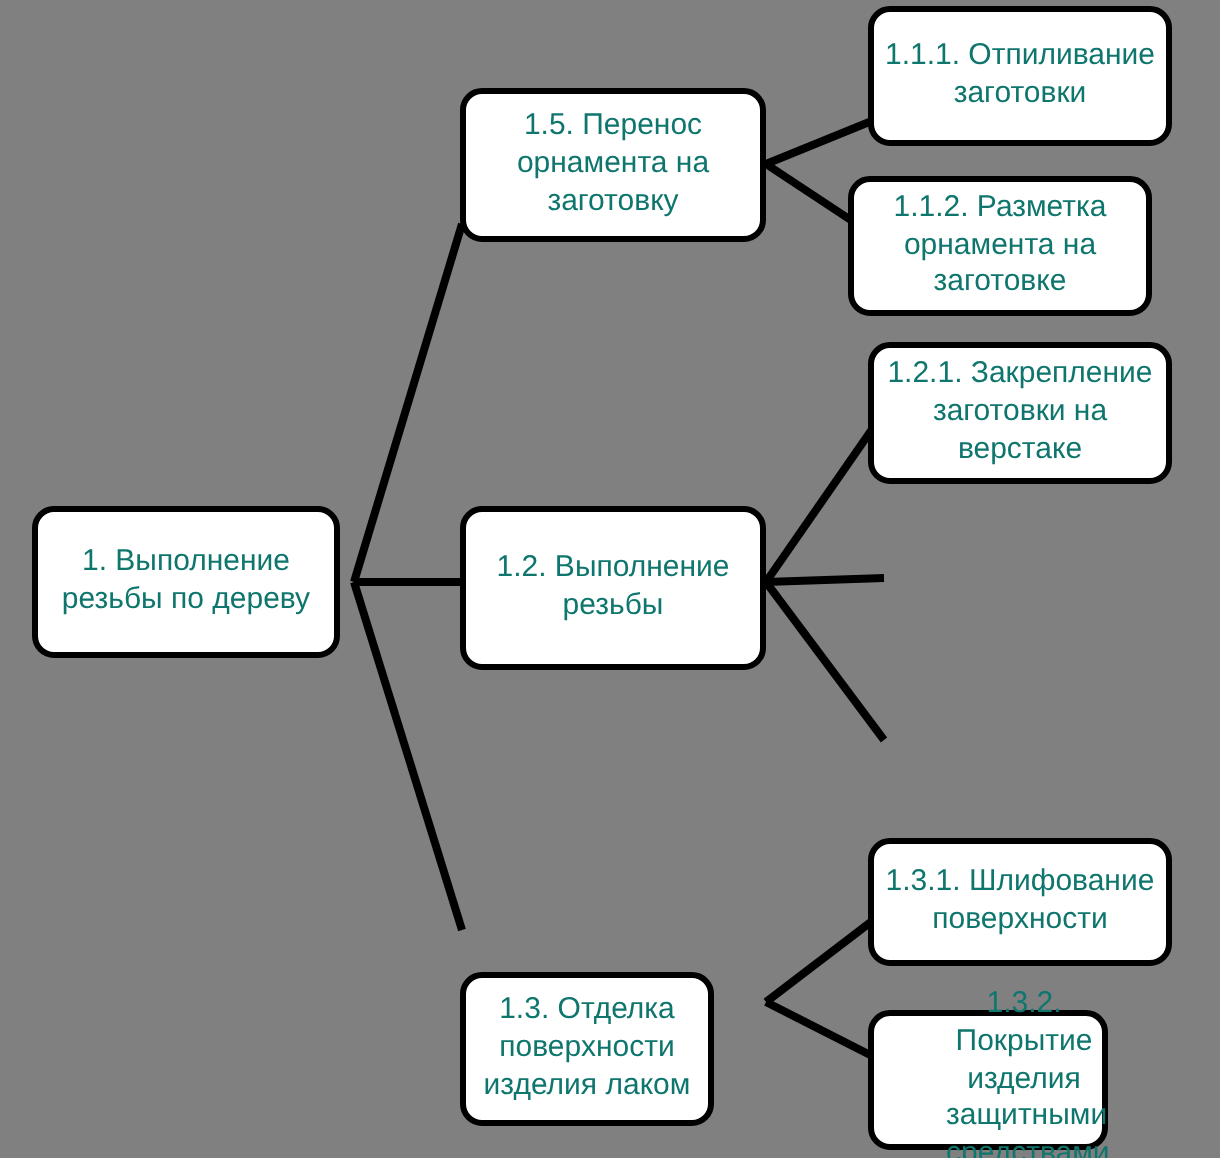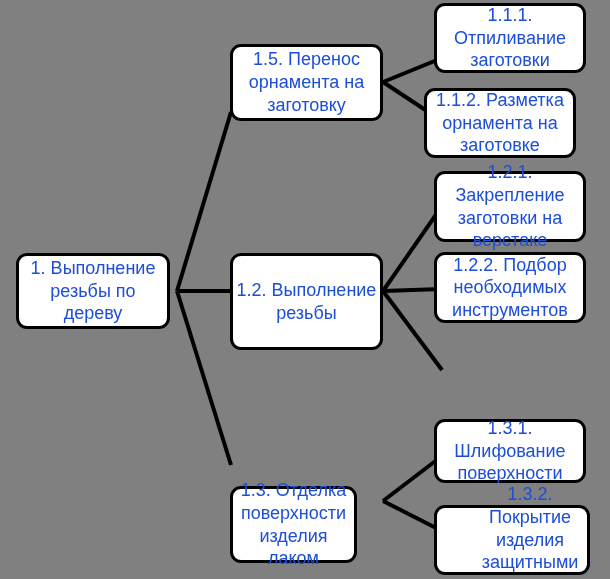--- a/index.html
+++ b/index.html
@@ -28,36 +28,36 @@
     border-radius: 11px;
     display: flex;
     align-items: center;
     justify-content: center;
   }
   .node-label {
     display: block;
     width: 100%;
     text-align: center;
     white-space: pre-line;
-    color: #1d4ed8;
-    font-size: 18px;
+    color: #0f766e;
+    font-size: 15px;
     line-height: 1.26;
   }
   
   .p-n1    { left: 16px;  top: 253px; width: 154px; height: 76px; }
   .p-n1-1  { left: 230px; top: 44px;  width: 153px; height: 77px; }
-  .p-n1-2  { left: 230px; top: 253px; width: 153px; height: 97px; }
+  .p-n1-2  { left: 230px; top: 253px; width: 153px; height: 82px; }
   .p-n1-3  { left: 230px; top: 486px; width: 127px; height: 77px; }
   .p-n1-1-1 { left: 434px; top: 3px;   width: 152px; height: 70px; }
   .p-n1-1-2 { left: 424px; top: 88px;  width: 152px; height: 70px; }
   .p-n1-2-1 { left: 434px; top: 171px; width: 152px; height: 71px; }
   .p-n1-2-2 { left: 434px; top: 252px; width: 152px; height: 71px; }
   .p-n1-2-3 { left: 434px; top: 335px; width: 152px; height: 72px; }
   .p-n1-3-1 { left: 434px; top: 419px; width: 152px; height: 64px; }
-  .p-n1-3-2 { left: 434px; top: 505px; width: 156px; height: 70px; padding-left: 36px; }
+  .p-n1-3-2 { left: 434px; top: 505px; width: 120px; height: 70px; padding-left: 36px; }
 </style>
 </head>
 <body>
 
 <div class="stage">
 
   <svg class="connectors" viewBox="0 0 610 579" xmlns="http://www.w3.org/2000/svg">
     <line x1="177" y1="291" x2="231" y2="112"></line>
     <line x1="177" y1="291" x2="238" y2="291"></line>
     <line x1="177" y1="291" x2="231" y2="465"></line>
@@ -102,25 +102,20 @@
 орнамента на
 заготовке</span>
   </div>
 
   <div class="node p-n1-2-1">
     <span class="node-label">1.2.1. Закрепление
 заготовки на
 верстаке</span>
   </div>
 
-  <div class="node p-n1-2-2">
-    <span class="node-label">1.2.2. Подбор
-необходимых
-инструментов</span>
-  </div>
 
 
   <div class="node p-n1-3-1">
     <span class="node-label">1.3.1. Шлифование
 поверхности</span>
   </div>
 
   <div class="node p-n1-3-2">
     <span class="node-label">1.3.2. Покрытие
 изделия защитными

